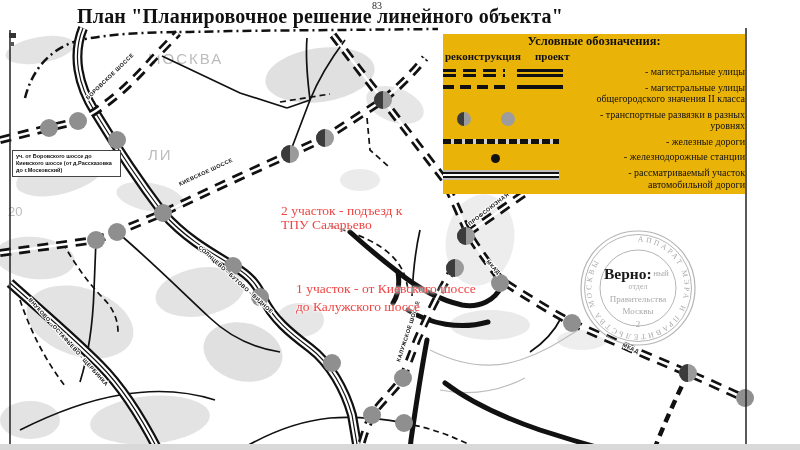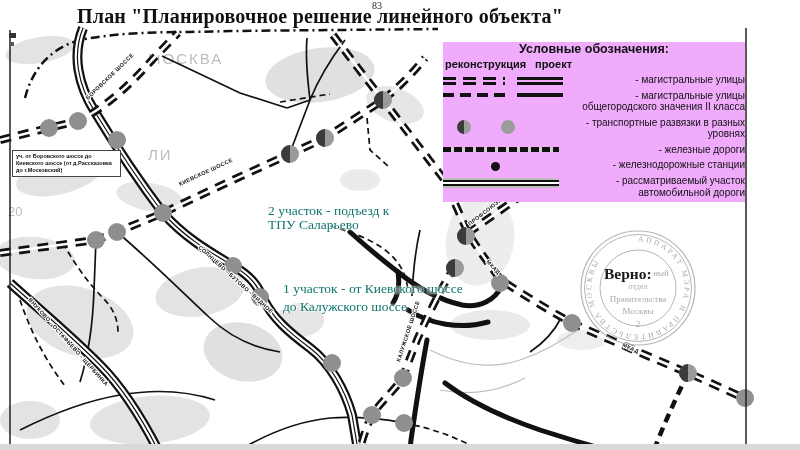--- a/index.html
+++ b/index.html
@@ -10,22 +10,22 @@
   
   .pagenum{position:absolute;left:372px;top:0px;font-size:10px;color:#222;}
   .title{
     position:absolute;left:20px;top:5px;width:600px;text-align:center;
     font-size:20px;font-weight:bold;letter-spacing:.2px;white-space:nowrap;
   }
   
   svg.map{position:absolute;left:0;top:0;}
   
   .legend{
-    position:absolute;left:443px;top:42px;width:302px;background:#f0abfc;
-    font-family:Liberation Sans, sans-serif;font-size:10px;line-height:1.15;
+    position:absolute;left:443px;top:34px;width:302px;background:#eab308;
+    font-family:Liberation Serif, serif;font-size:10px;line-height:1.15;
   }
   .legend-title{font-size:12.5px;font-weight:bold;text-align:center;margin-bottom:2px;}
   .legend-cols{display:flex;font-size:11px;font-weight:bold;margin-bottom:3px;}
   .legend-cols span:first-child{margin-left:2px;width:82px;}
   .legend-cols span:last-child{margin-left:8px;}
   .lrow{display:flex;align-items:flex-start;margin-bottom:4px;}
   .sw{width:132px;flex:none;display:flex;align-items:center;gap:12px;padding-top:3px;}
   .ltxt{flex:1;text-align:right;}
   .dl{display:flex;flex-direction:column;gap:2px;}
   .seg-dash{height:3px;width:62px;background:repeating-linear-gradient(90deg,#111 0 13px,transparent 13px 20px);}
@@ -34,22 +34,22 @@
   .one-solid{height:4px;width:46px;background:#111;}
   .thin-dash{height:2px;width:62px;background:repeating-linear-gradient(90deg,#111 0 7px,transparent 7px 12px);}
   .thin-solid{height:2px;width:46px;background:#111;}
   .circ{width:14px;height:14px;border-radius:50%;background:#9c9c9c;margin-left:18px;}
   .circ.half{background:linear-gradient(90deg,#3b3b3b 50%,#9c9c9c 50%);margin-left:14px;}
   .rail{height:5px;width:116px;background:repeating-linear-gradient(90deg,#111 0 8px,#cfcfcf 8px 11px);}
   .dot{width:9px;height:9px;border-radius:50%;background:#111;margin-left:48px;}
   .band{height:10px;width:116px;
     background:linear-gradient(180deg,#bdbdbd 0 2px,#111 2px 4px,#fdfdfd 4px 6px,#111 6px 8px,#bdbdbd 8px 10px);}
   
-  .anno{position:absolute;font-size:13.5px;color:#0f766e;white-space:nowrap;
-        text-shadow:0 0 3px #fff,0 0 3px #fff,0 0 3px #fff;}
+  .anno{position:absolute;font-size:13.5px;color:#ef4444;white-space:nowrap;
+        text-shadow:0 0 3px #fff,0 0 3px #fff,0 0 3px #fff;margin-left:13px;}
   .note{
     position:absolute;left:12px;top:150px;width:101px;background:#fff;border:1px solid #444;
     font-family:"Liberation Sans", sans-serif;font-size:5.5px;font-weight:bold;line-height:1.3;
     padding:2px 3px;color:#111;
   }
   .bottom-strip{position:absolute;left:0;bottom:0;width:800px;height:6px;background:#d9d9d9;}
 </style>
 </head>
 <body>
 

